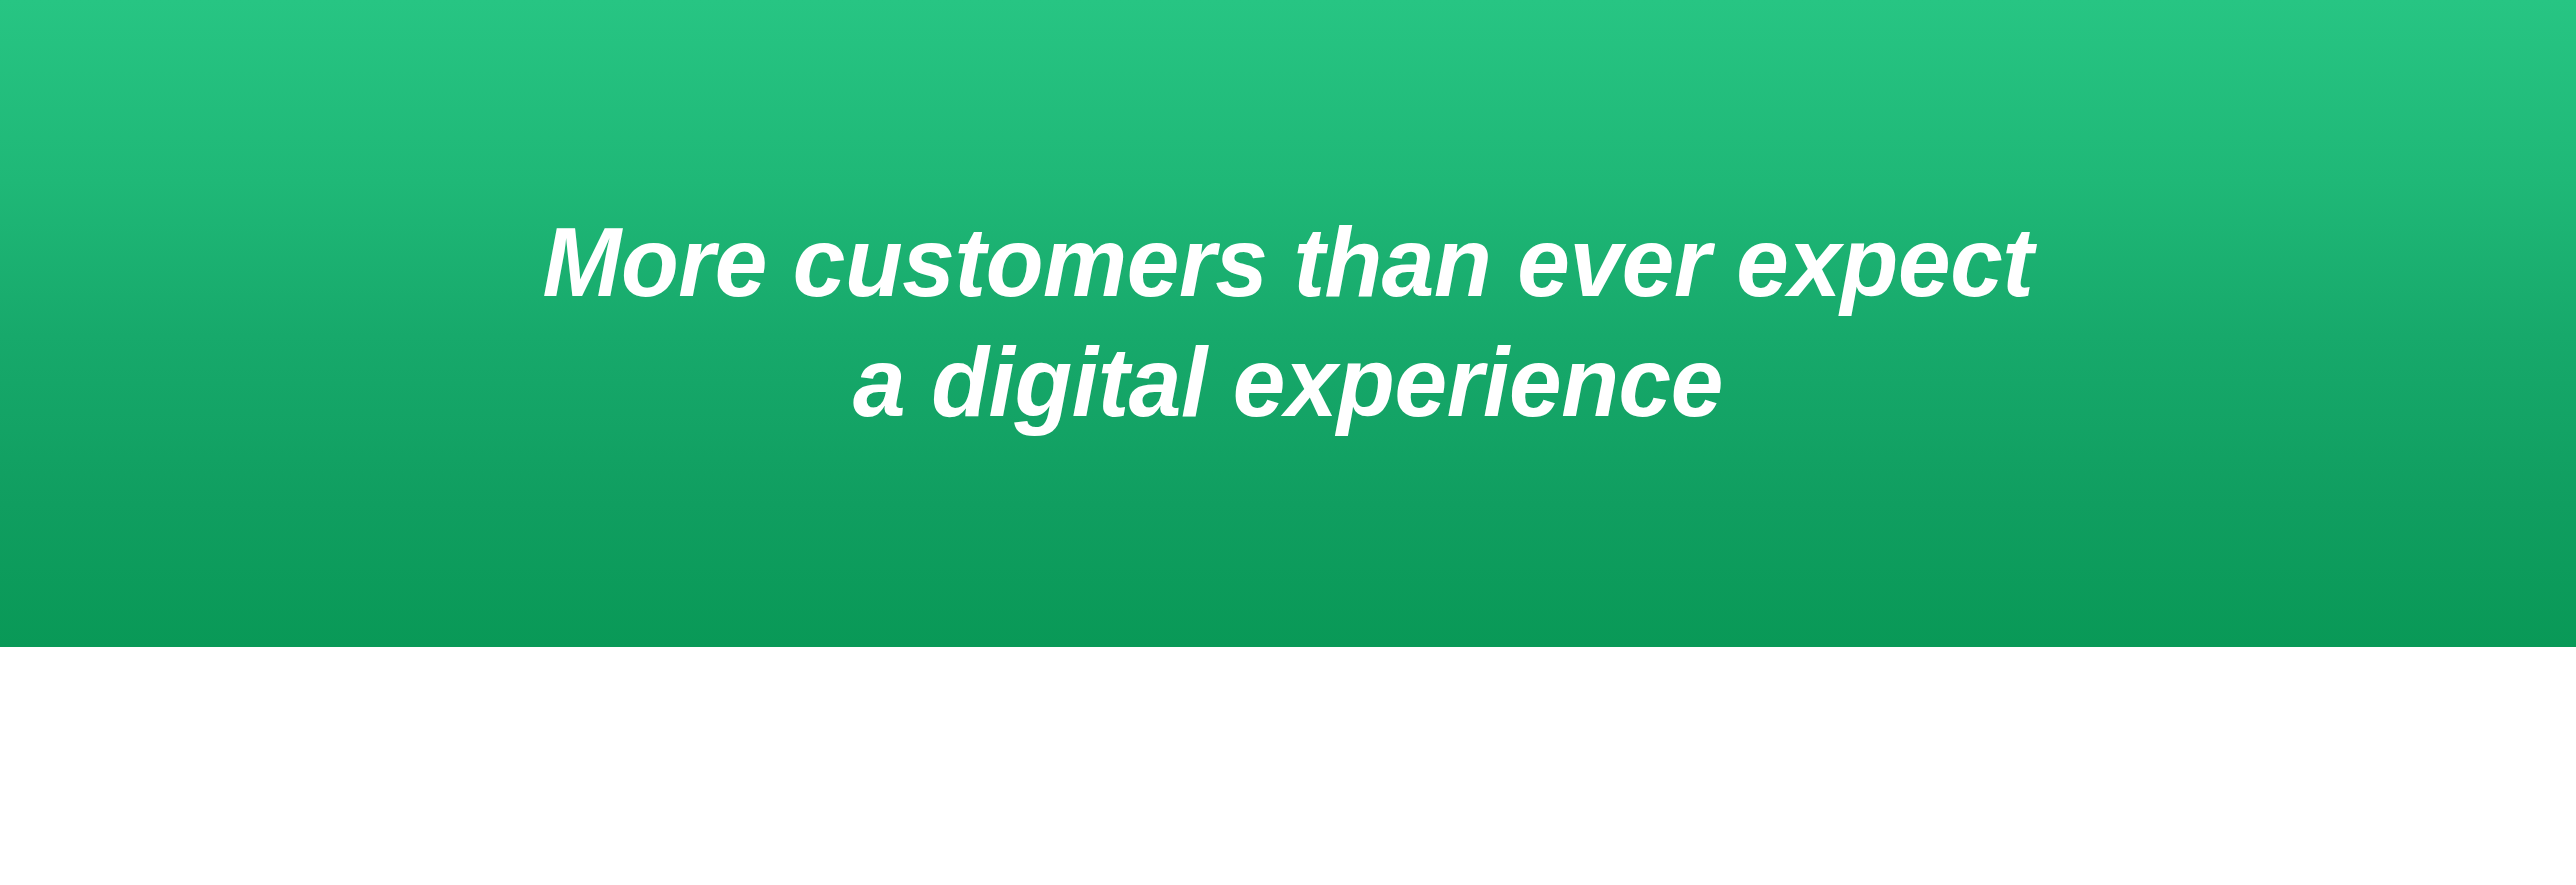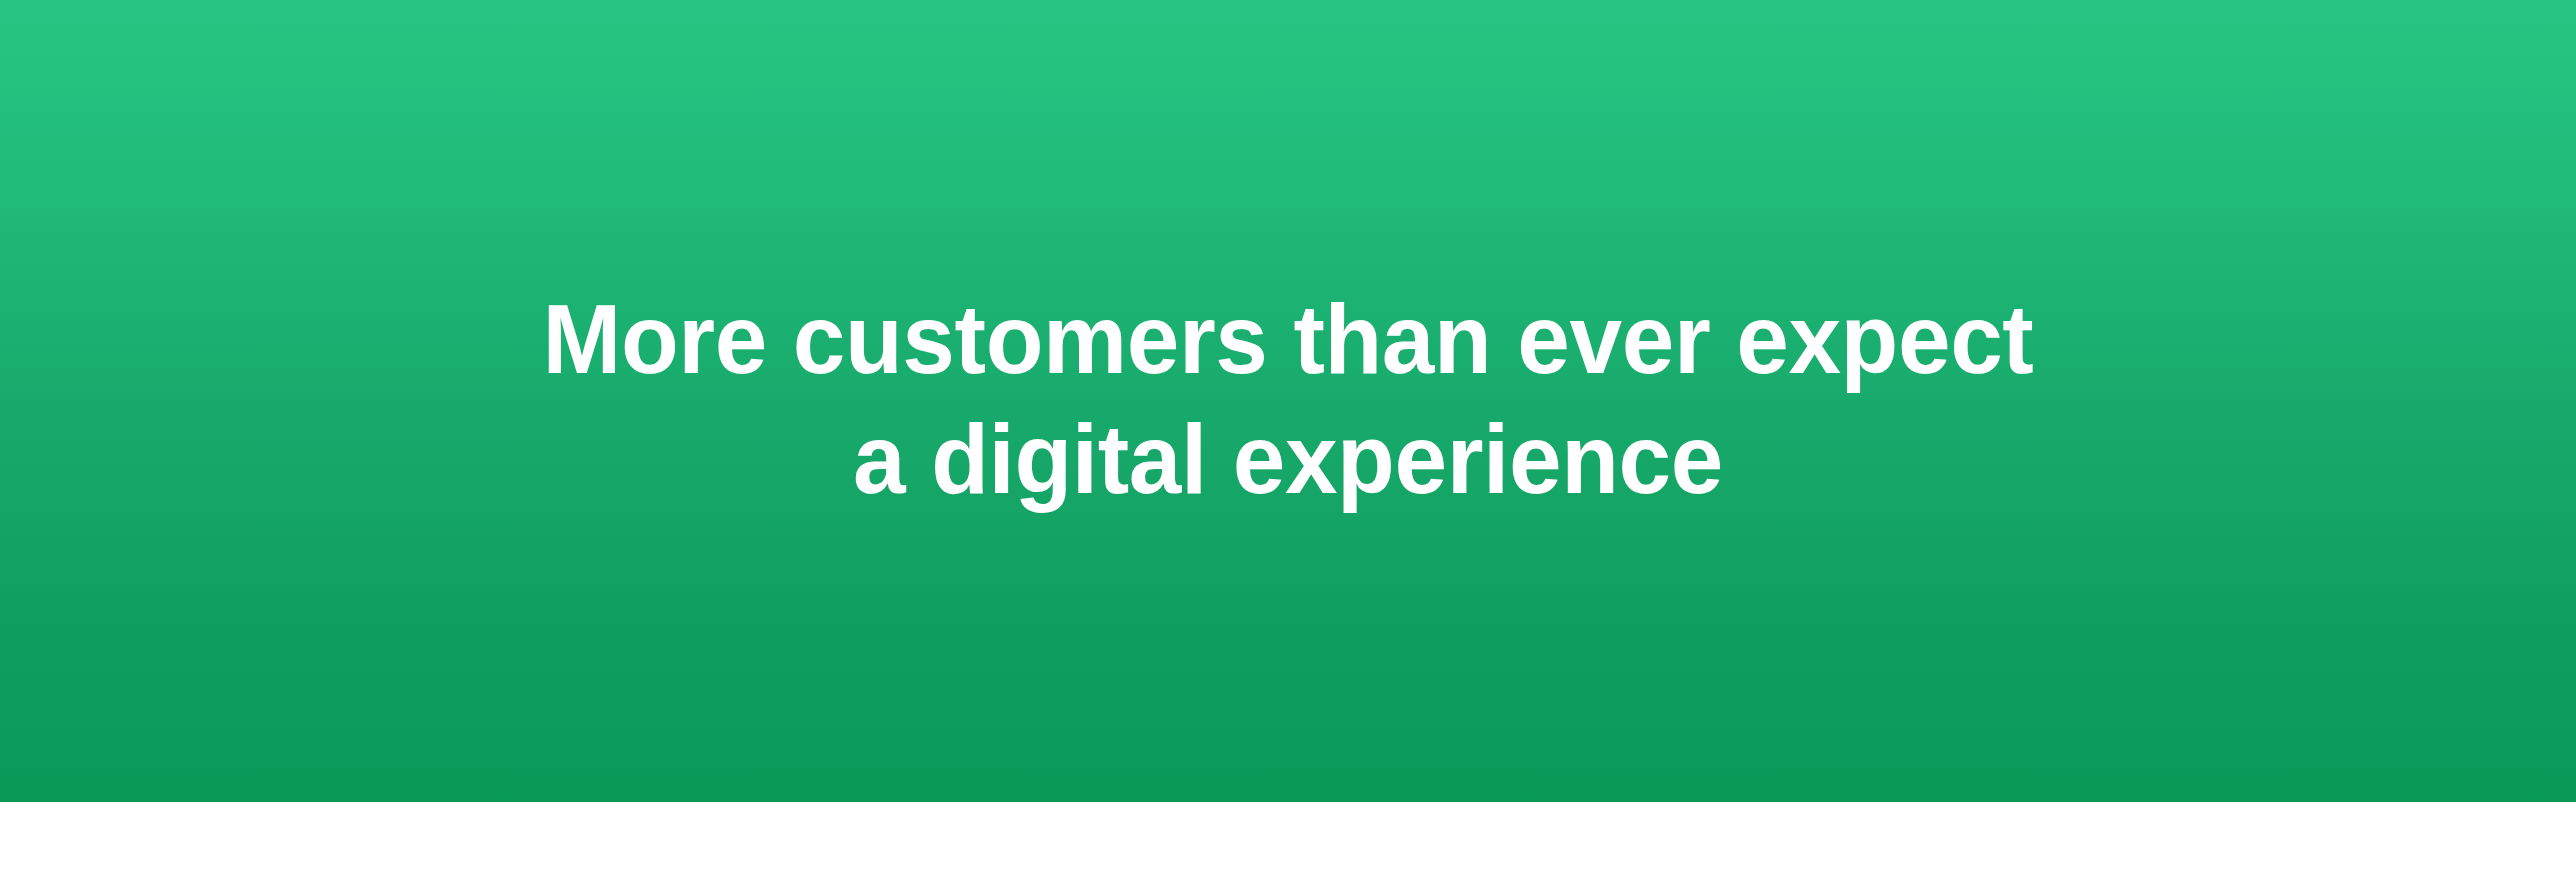--- a/index.html
+++ b/index.html
@@ -6,23 +6,24 @@
   html, body {
     margin: 0;
     padding: 0;
     background: #ffffff;
   }
 
   
   .screenshot {
     position: relative;
     width: 2576px;
-    height: 802px;
+    height: 647px;
     overflow: hidden;
     font-family: "Liberation Sans", "DejaVu Sans", sans-serif;
+    font-style: italic;
     -webkit-font-smoothing: antialiased;
   }
 
   
   .hero-banner {
     position: absolute;
     inset: 0;
     width: 100%;
     height: 100%;
     display: flex;

